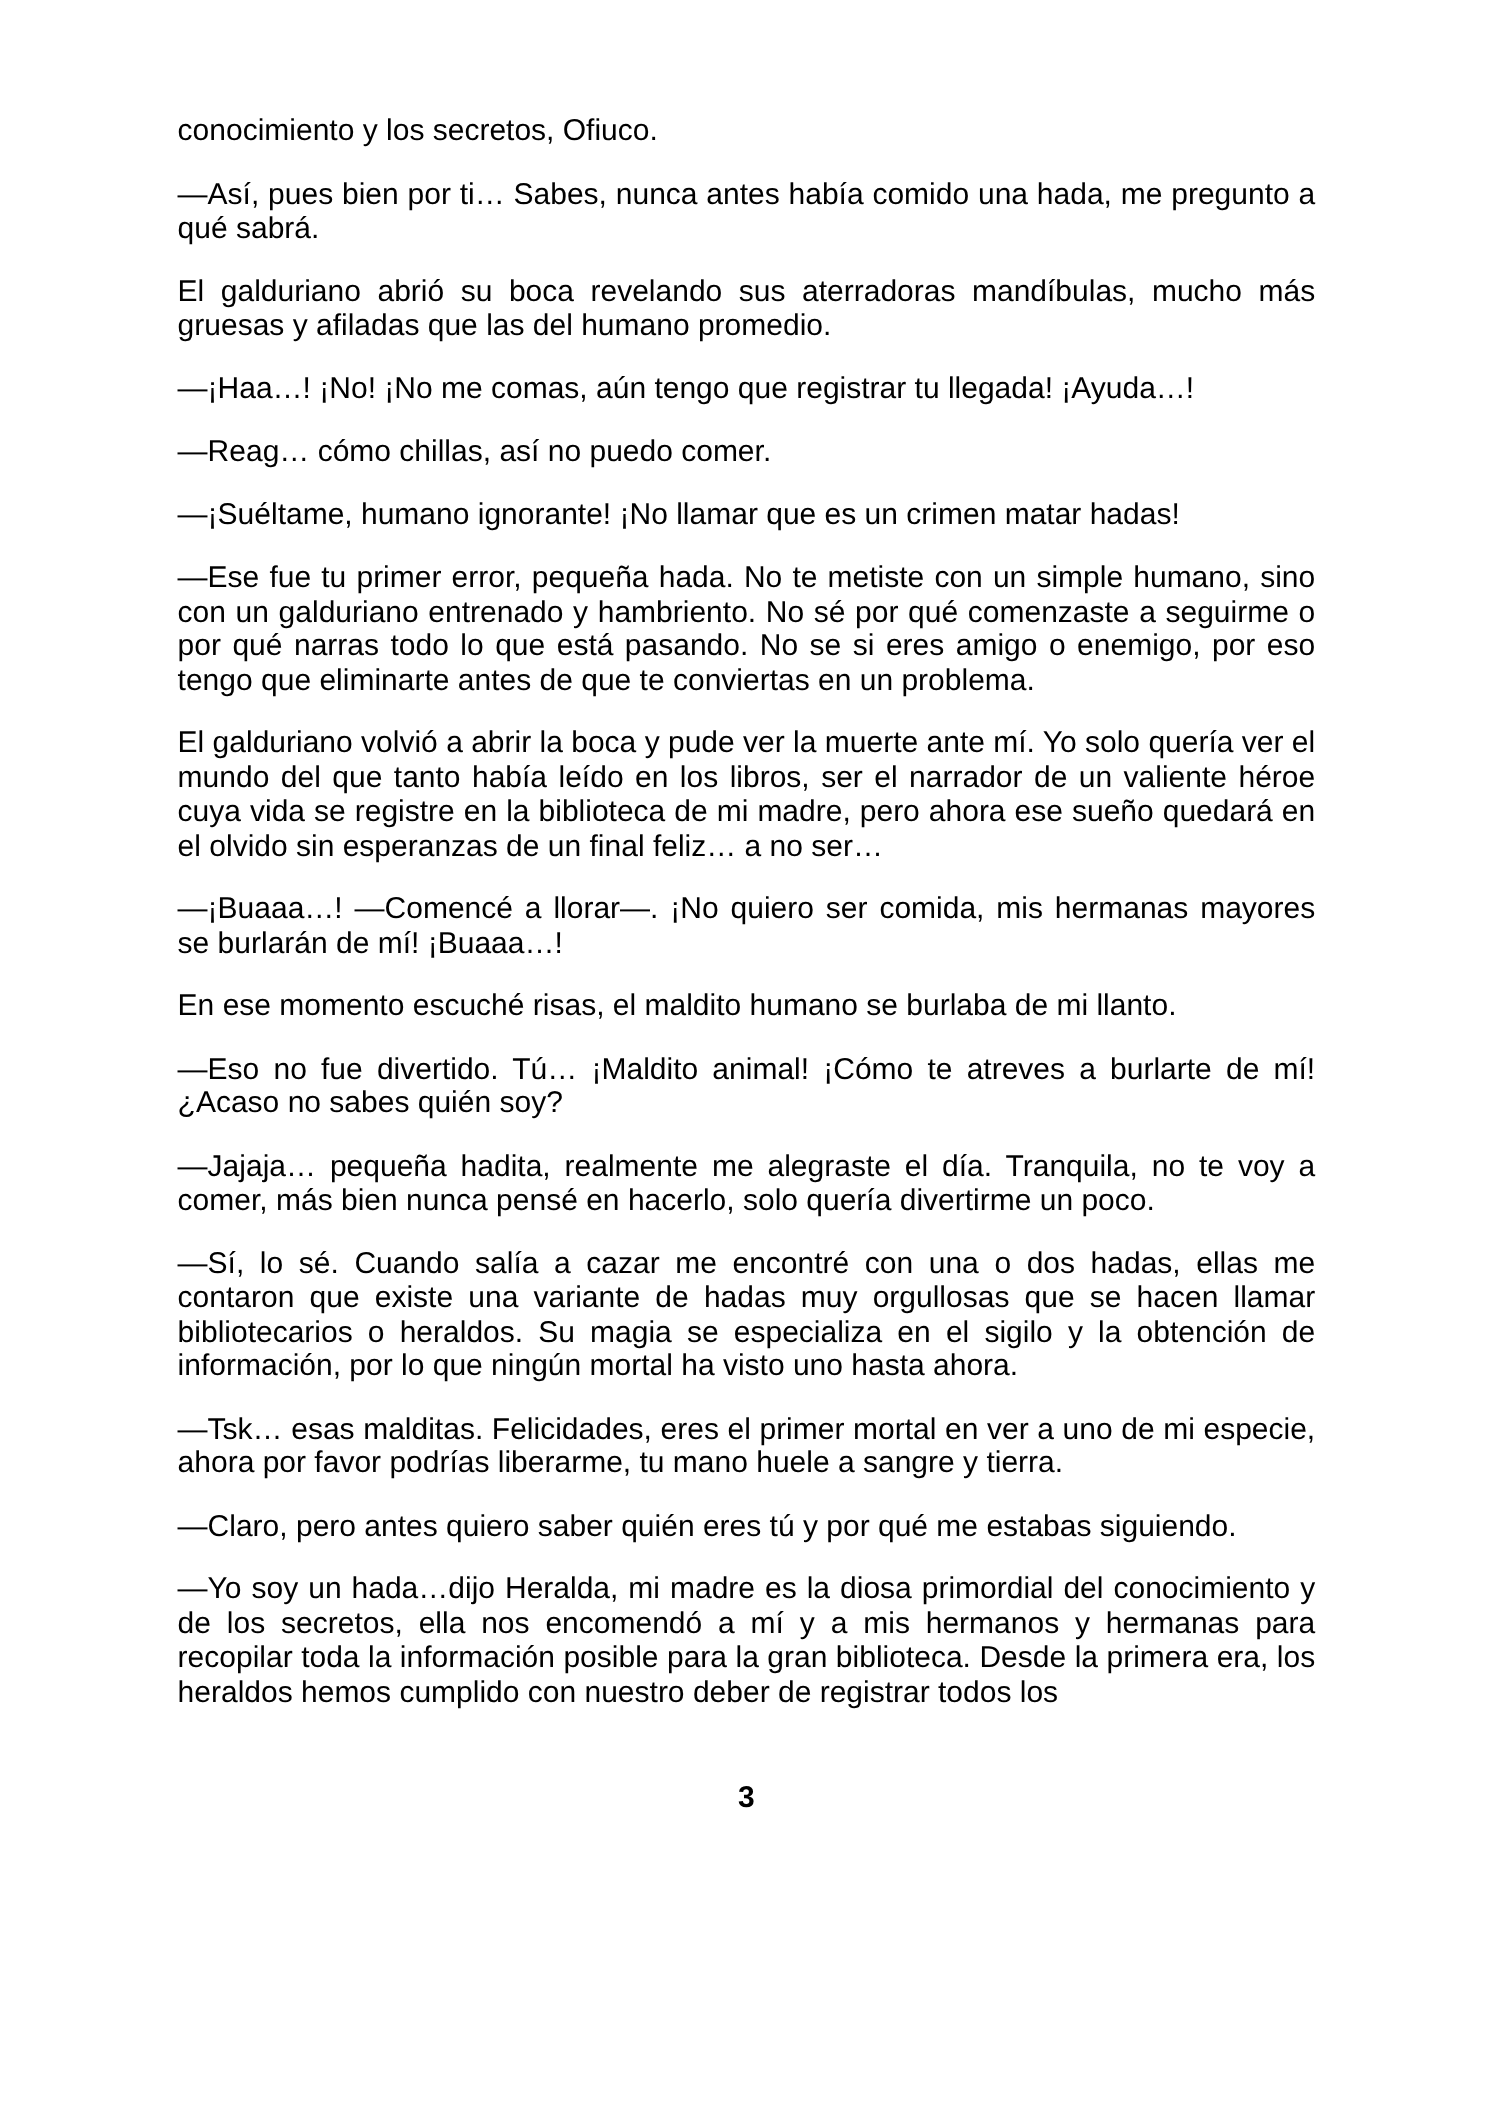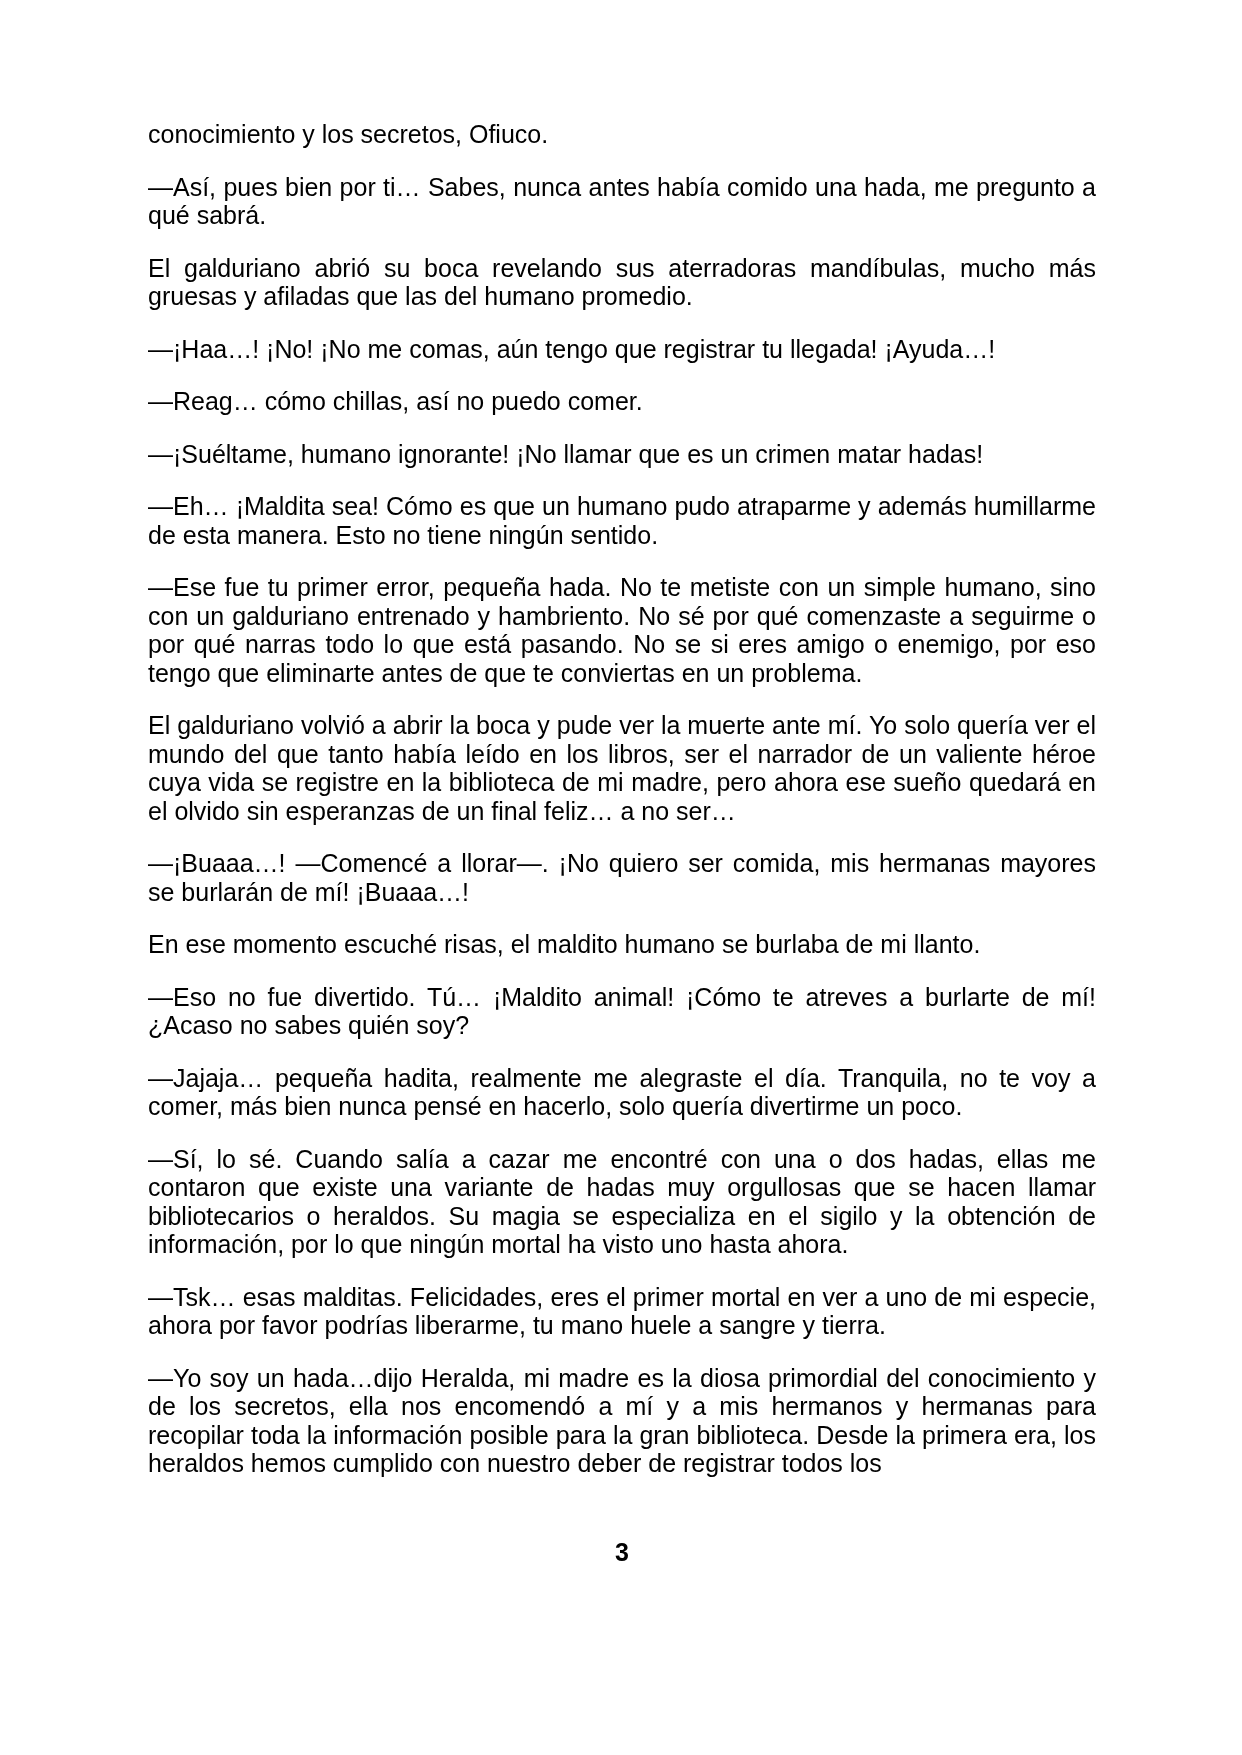--- a/index.html
+++ b/index.html
@@ -9,21 +9,21 @@
   }
   .page {
     position: relative;
     box-sizing: border-box;
     width: 1242px;
     height: 1755px;
     background: #ffffff;
     color: #000000;
     font-family: "Liberation Sans", sans-serif;
     font-size: 25px;
-    padding: 120px 146px 0 148px;
+    padding: 95px 146px 0 148px;
     overflow: hidden;
   }
   .text-body p {
     margin: 0 0 24px 0;
     line-height: 28.5px;
     text-align: justify;
     text-align-last: left;
     letter-spacing: 0;
     word-spacing: normal;
   }
@@ -39,25 +39,25 @@
 <body>
 
 <div class="page">
   <div class="text-body">
       <p>conocimiento y los secretos, Ofiuco.</p>
       <p>—Así, pues bien por ti… Sabes, nunca antes había comido una hada, me pregunto a qué sabrá.</p>
       <p>El galduriano abrió su boca revelando sus aterradoras mandíbulas, mucho más gruesas y afiladas que las del humano promedio.</p>
       <p>—¡Haa…! ¡No! ¡No me comas, aún tengo que registrar tu llegada! ¡Ayuda…!</p>
       <p>—Reag… cómo chillas, así no puedo comer.</p>
       <p>—¡Suéltame, humano ignorante! ¡No llamar que es un crimen matar hadas!</p>
-      <p>—Eh… ¡Maldita sea! Cómo es que un humano pudo atraparme y además humillarme de esta manera. Esto no tiene ningún sentido.</p>
       <p>—Ese fue tu primer error, pequeña hada. No te metiste con un simple humano, sino con un galduriano entrenado y hambriento. No sé por qué comenzaste a seguirme o por qué narras todo lo que está pasando. No se si eres amigo o enemigo, por eso tengo que eliminarte antes de que te conviertas en un problema.</p>
       <p>El galduriano volvió a abrir la boca y pude ver la muerte ante mí. Yo solo quería ver el mundo del que tanto había leído en los libros, ser el narrador de un valiente héroe cuya vida se registre en la biblioteca de mi madre, pero ahora ese sueño quedará en el olvido sin esperanzas de un final feliz… a no ser…</p>
       <p>—¡Buaaa…! —Comencé a llorar—. ¡No quiero ser comida, mis hermanas mayores se burlarán de mí! ¡Buaaa…!</p>
       <p>En ese momento escuché risas, el maldito humano se burlaba de mi llanto.</p>
       <p>—Eso no fue divertido. Tú… ¡Maldito animal! ¡Cómo te atreves a burlarte de mí! ¿Acaso no sabes quién soy?</p>
       <p>—Jajaja… pequeña hadita, realmente me alegraste el día. Tranquila, no te voy a comer, más bien nunca pensé en hacerlo, solo quería divertirme un poco.</p>
       <p>—Sí, lo sé. Cuando salía a cazar me encontré con una o dos hadas, ellas me contaron que existe una variante de hadas muy orgullosas que se hacen llamar bibliotecarios o heraldos. Su magia se especializa en el sigilo y la obtención de información, por lo que ningún mortal ha visto uno hasta ahora.</p>
       <p>—Tsk… esas malditas. Felicidades, eres el primer mortal en ver a uno de mi especie, ahora por favor podrías liberarme, tu mano huele a sangre y tierra.</p>
+      <p>—Claro, pero antes quiero saber quién eres tú y por qué me estabas siguiendo.</p>
       <p>—Yo soy un hada…dijo Heralda, mi madre es la diosa primordial del conocimiento y de los secretos, ella nos encomendó a mí y a mis hermanos y hermanas para recopilar toda la información posible para la gran biblioteca. Desde la primera era, los heraldos hemos cumplido con nuestro deber de registrar todos los</p>
     </div>
   <div class="page-number">3</div>
 </div>
 
 </body></html>

